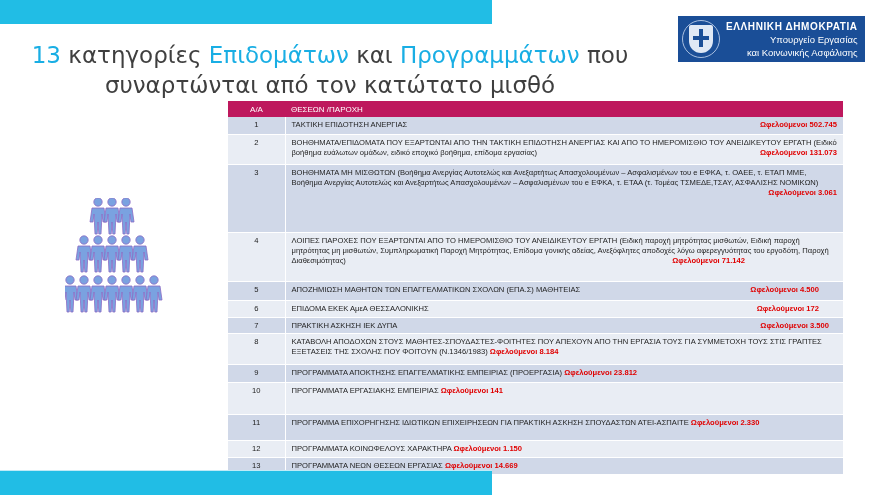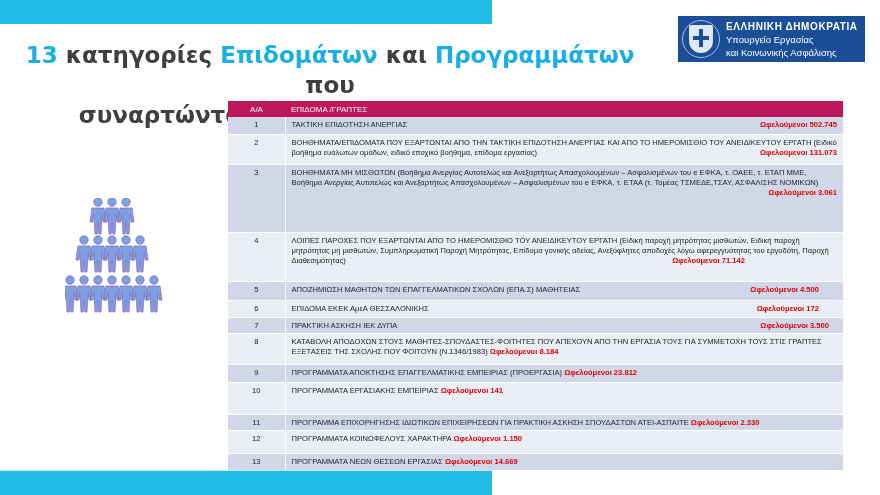--- a/index.html
+++ b/index.html
@@ -3,25 +3,25 @@
 <meta charset="utf-8">
 <style>
   * { box-sizing: border-box; margin: 0; padding: 0; }
   html, body { width: 880px; height: 495px; overflow: hidden; background: #ffffff; }
   body { position: relative; font-family: "Liberation Sans", sans-serif; }
 
   .top-bar { position: absolute; left: 0; top: 0; width: 492px; height: 24px; background: #21bde5; }
   .bottom-bar { position: absolute; left: 0; top: 470px; width: 492px; height: 25px; background: #21bde5; border-top: 1px solid #bfeaf7; }
 
   .title { position: absolute; left: 10px; top: 40px; width: 640px; text-align: center;
-           font-family: "DejaVu Sans", sans-serif; font-size: 23px; line-height: 30px; color: #3f3f3f; font-weight: bold; }
+           font-family: "DejaVu Sans", sans-serif; font-size: 23px; line-height: 30px; color: #3f3f3f; font-weight: normal; }
   .title .hl { color: #19aee4; }
 
   .logo { position: absolute; left: 678px; top: 16px; width: 187px; height: 46px; background: #1a4e97;
-          display: flex; align-items: center; padding-left: 4px; }
+          display: flex; align-items: center; padding-left: 4px; text-align: right; }
   .logo .emblem { width: 38px; height: 38px; border-radius: 50%; border: 1px solid #a9bfe0;
                   display: flex; align-items: center; justify-content: center; margin-right: 6px; }
   .logo .emblem .shield { width: 24px; height: 28px; background: #dfe8f5; border-radius: 2px 2px 12px 12px; position: relative; }
   .logo .emblem .shield::before { content: ""; position: absolute; left: 10px; top: 4px; width: 4px; height: 18px; background: #1a4e97; }
   .logo .emblem .shield::after { content: ""; position: absolute; left: 4px; top: 11px; width: 16px; height: 4px; background: #1a4e97; }
   .logo .txt { color: #fff; line-height: 13px; }
   .logo .txt .l1 { font-size: 10px; font-weight: bold; letter-spacing: 0.6px; }
   .logo .txt .l2, .logo .txt .l3 { font-size: 9.5px; }
 
   .people { position: absolute; left: 65px; top: 198px; width: 110px; height: 120px; }
@@ -79,21 +79,21 @@
     <use href="#person" x="47" y="96"></use>
     <use href="#person" x="61" y="96"></use>
     <use href="#person" x="75" y="96"></use>
     <use href="#person" x="89" y="96"></use>
 </svg>
 
 <table class="benefits">
   <thead>
     <tr>
       <th class="num">Α/Α</th>
-      <th>ΕΠΙΔΟΜΑ /ΓΡΑΠΤΕΣ</th>
+      <th>ΘΕΣΕΩΝ /ΠΑΡΟΧΗ</th>
     </tr>
   </thead>
   <tbody>
     <tr class="odd" style="height:17px">
       <td class="num">1</td>
       <td><span>ΤΑΚΤΙΚΗ ΕΠΙΔΟΤΗΣΗ ΑΝΕΡΓΙΑΣ</span><span class="benef right">Ωφελούμενοι 502.745</span></td>
     </tr>
     <tr class="even" style="height:30px">
       <td class="num">2</td>
       <td><span>ΒΟΗΘΗΜΑΤΑ/ΕΠΙΔΟΜΑΤΑ ΠΟΥ ΕΞΑΡΤΩΝΤΑΙ ΑΠΟ ΤΗΝ ΤΑΚΤΙΚΗ ΕΠΙΔΟΤΗΣΗ ΑΝΕΡΓΙΑΣ ΚΑΙ ΑΠΟ ΤΟ ΗΜΕΡΟΜΙΣΘΙΟ ΤΟΥ ΑΝΕΙΔΙΚΕΥΤΟΥ ΕΡΓΑΤΗ (Ειδικό βοήθημα ευάλωτων ομάδων, ειδικό εποχικό βοήθημα, επίδομα εργασίας)</span>&nbsp;&nbsp;<span class="benef right">Ωφελούμενοι 131.073</span></td>
@@ -123,25 +123,25 @@
       <td><span>ΚΑΤΑΒΟΛΗ ΑΠΟΔΟΧΩΝ ΣΤΟΥΣ ΜΑΘΗΤΕΣ-ΣΠΟΥΔΑΣΤΕΣ-ΦΟΙΤΗΤΕΣ ΠΟΥ ΑΠΕΧΟΥΝ ΑΠΟ ΤΗΝ ΕΡΓΑΣΙΑ ΤΟΥΣ ΓΙΑ ΣΥΜΜΕΤΟΧΗ ΤΟΥΣ ΣΤΙΣ ΓΡΑΠΤΕΣ ΕΞΕΤΑΣΕΙΣ ΤΗΣ ΣΧΟΛΗΣ ΠΟΥ ΦΟΙΤΟΥΝ  (Ν.1346/1983)</span> <span class="benef">Ωφελούμενοι 8.184</span></td>
     </tr>
     <tr class="odd" style="height:18px">
       <td class="num">9</td>
       <td><span>ΠΡΟΓΡΑΜΜΑΤΑ ΑΠΟΚΤΗΣΗΣ ΕΠΑΓΓΕΛΜΑΤΙΚΗΣ ΕΜΠΕΙΡΙΑΣ (ΠΡΟΕΡΓΑΣΙΑ)</span> <span class="benef">Ωφελούμενοι 23.812</span></td>
     </tr>
     <tr class="even" style="height:32px">
       <td class="num">10</td>
       <td><span>ΠΡΟΓΡΑΜΜΑΤΑ ΕΡΓΑΣΙΑΚΗΣ ΕΜΠΕΙΡΙΑΣ</span> <span class="benef">Ωφελούμενοι 141</span></td>
     </tr>
-    <tr class="odd" style="height:16px">
+    <tr class="odd" style="height:26px">
       <td class="num">11</td>
       <td><span>ΠΡΟΓΡΑΜΜΑ ΕΠΙΧΟΡΗΓΗΣΗΣ ΙΔΙΩΤΙΚΩΝ ΕΠΙΧΕΙΡΗΣΕΩΝ ΓΙΑ ΠΡΑΚΤΙΚΗ ΑΣΚΗΣΗ ΣΠΟΥΔΑΣΤΩΝ ΑΤΕΙ-ΑΣΠΑΙΤΕ</span> <span class="benef">Ωφελούμενοι 2.330</span></td>
     </tr>
-    <tr class="even" style="height:23px">
+    <tr class="even" style="height:17px">
       <td class="num">12</td>
       <td><span>ΠΡΟΓΡΑΜΜΑΤΑ ΚΟΙΝΩΦΕΛΟΥΣ ΧΑΡΑΚΤΗΡΑ</span> <span class="benef">Ωφελούμενοι 1.150</span></td>
     </tr>
     <tr class="odd" style="height:17px">
       <td class="num">13</td>
       <td><span>ΠΡΟΓΡΑΜΜΑΤΑ ΝΕΩΝ ΘΕΣΕΩΝ ΕΡΓΑΣΙΑΣ</span> <span class="benef">Ωφελούμενοι 14.669</span></td>
     </tr>
   </tbody>
 </table>
 

